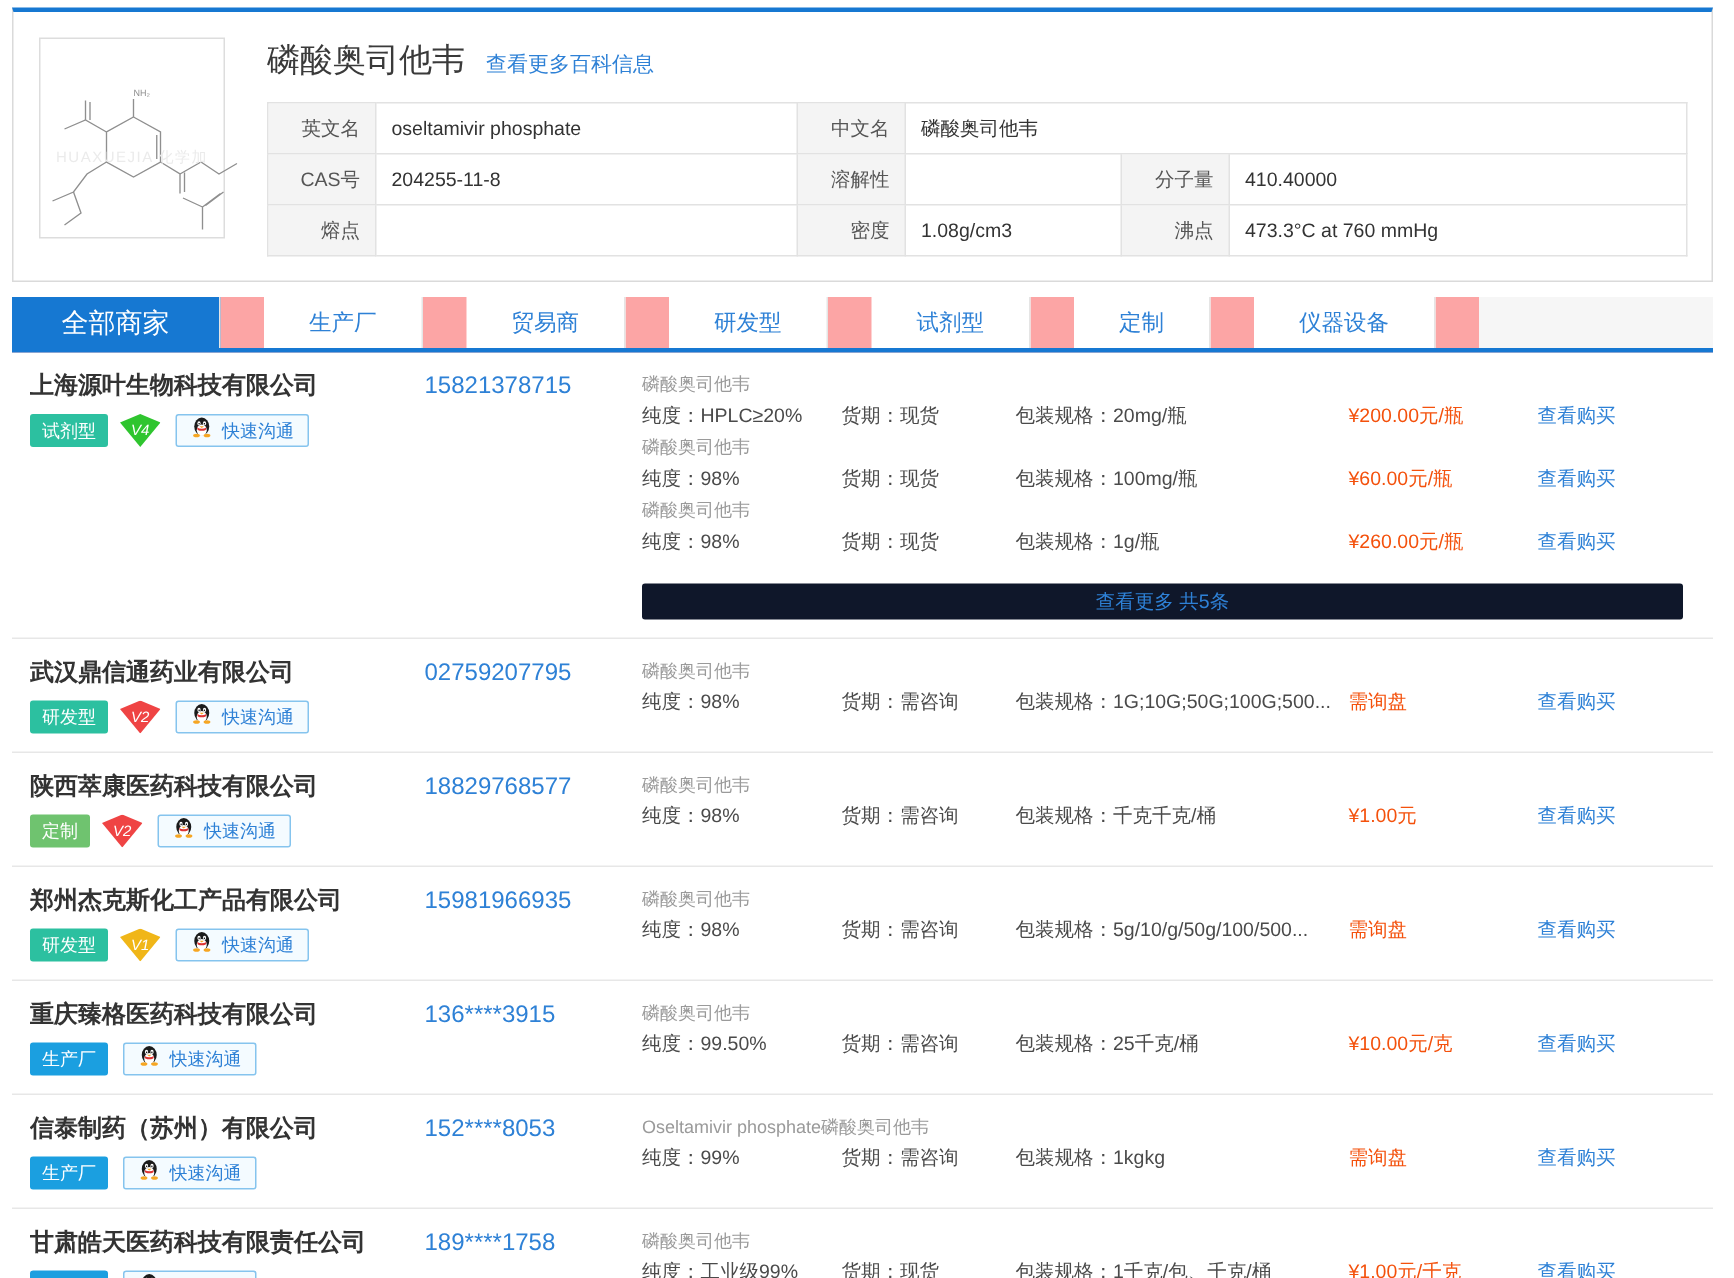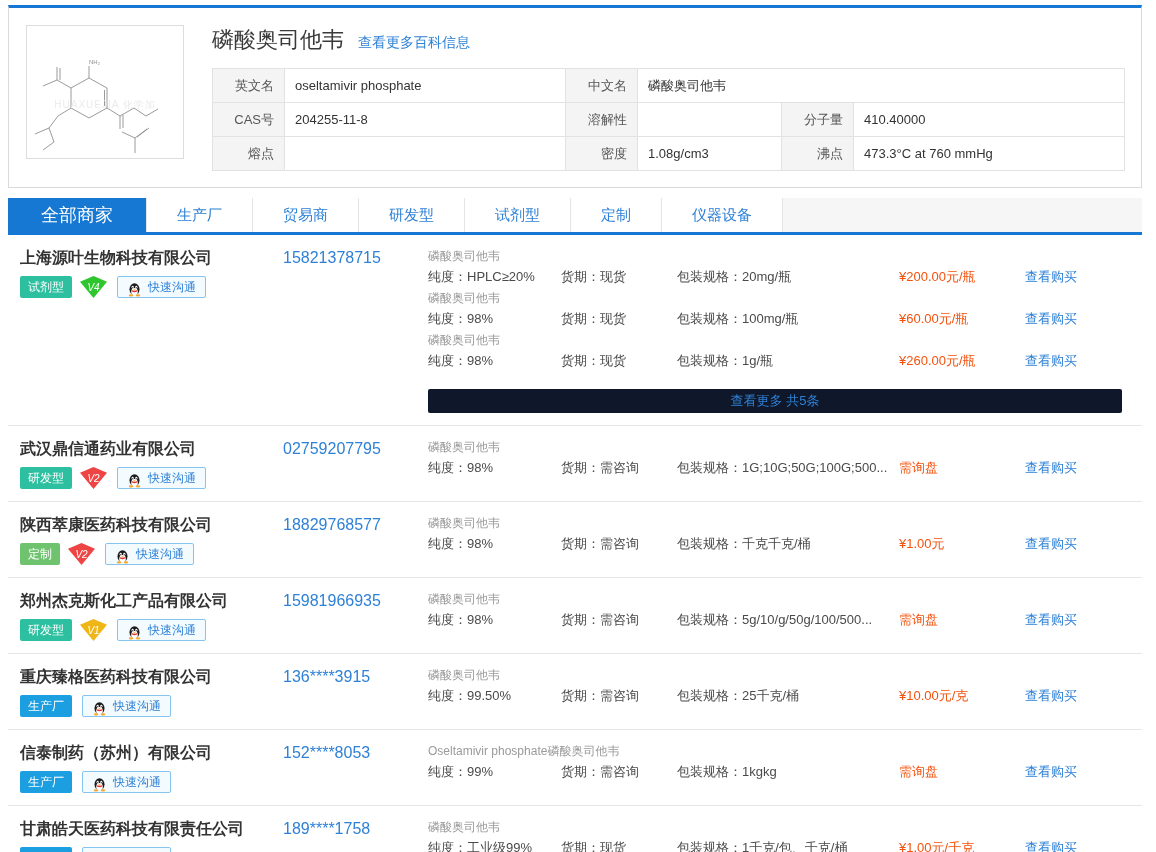--- a/index.html
+++ b/index.html
@@ -4,37 +4,37 @@
 <style>
   * { margin:0; padding:0; box-sizing:border-box; }
   html,body { background:#fff; }
   body { width:1156px; height:852px; overflow:hidden;
          font-family:"Liberation Sans","DejaVu Sans",sans-serif; }
   .page { width:1156px; height:852px; position:relative; }
 
   
   .card { margin:5px 14px 0 8px; border:1px solid #dadada; border-top:3px solid #1678d2;
           display:flex; padding:17px 16px 16px 17px; background:#fff; }
-  .struct-box { width:158px; height:134px; border:1px solid #ddd; position:relative;
+  .struct-box { width:124px; height:134px; border:1px solid #ddd; position:relative;
                 flex:none; margin-right:28px; background:#fff; }
   .struct-box svg { position:absolute; left:0; top:0; }
   .watermark { position:absolute; left:0; right:0; top:72px; text-align:center;
                font-size:10px; color:#ebebeb; letter-spacing:1px; white-space:nowrap; }
   .head-right { flex:1; min-width:0; }
   .title-row { display:flex; align-items:baseline; }
   .p-title { font-size:22px; color:#3a3a3a; }
   .more-link { font-size:14px; color:#2e81d6; margin-left:14px; text-decoration:none; cursor:pointer; }
   table.info { width:100%; border-collapse:collapse; table-layout:fixed; margin-top:13px; }
   table.info td { border:1px solid #e2e2e2; height:34px; font-size:13px; padding:0 10px;
                   color:#333; overflow:hidden; white-space:nowrap; }
   table.info td.lbl { background:#f4f4f4; text-align:right; color:#555; }
 
   
   .tabs { display:flex; margin:10px 14px 0 8px; background:#fca5a5;
-          border-bottom:3px solid #1678d2; height:37px; }
+          border-bottom:3px solid #1678d2; height:37px;gap:29px; }
   .tab { display:flex; align-items:center; justify-content:center; padding:0 30px;
          background:#fff; border-right:1px solid #e5e5e5; color:#2e81d6;
          font-size:15px; cursor:pointer; white-space:nowrap; }
   .tab.active { background:#1678d2; color:#fff; font-size:18px; padding:0 33px; }
   .tab-filler { flex:1; background:#f6f6f6; }
 
   
   .slist { margin:0 14px 0 8px; }
   .srow { display:flex; border-bottom:1px solid #e7e7e7; padding:12px 20px 12px 12px; }
   .s-left { width:408px; flex:none; }
@@ -48,21 +48,21 @@
   .badge.teal  { background:#2cc0a0; }
   .badge.green { background:#6fc36f; }
   .badge.blue  { background:#1b9fe0; }
   .vicon { width:27px; height:22px; margin-left:8px; flex:none;
            clip-path:polygon(50% 0,100% 26%,50% 100%,0 26%);
            color:#fff; font-size:10px; font-style:italic; font-weight:normal;
            display:flex; align-items:center; justify-content:center; }
   .vicon.v4 { background:#2fc52f; }
   .vicon.v2 { background:#ef4444; }
   .vicon.v1 { background:#f0b618; }
-  .qq-btn { display:flex; align-items:flex-end; margin-left:10px; border:1px solid #85c4ee;
+  .qq-btn { display:flex; align-items:flex-start; margin-left:10px; border:1px solid #85c4ee;
             background:#f4fbff; color:#2e81d6; font-size:12px; line-height:20px;
             padding:0 9px; border-radius:2px; cursor:pointer; text-decoration:none; }
   .qq-btn svg { margin-right:6px; }
 
   .s-products { flex:1; min-width:0; }
   .product { }
   .p-name { color:#9a9a9a; font-size:12px; line-height:17px; margin-top:1px;
             white-space:nowrap; overflow:hidden; }
   .p-details { display:flex; font-size:13px; color:#4a4a4a; line-height:24px; }
   .p-purity   { width:133px; flex:none; white-space:nowrap; overflow:hidden; }

